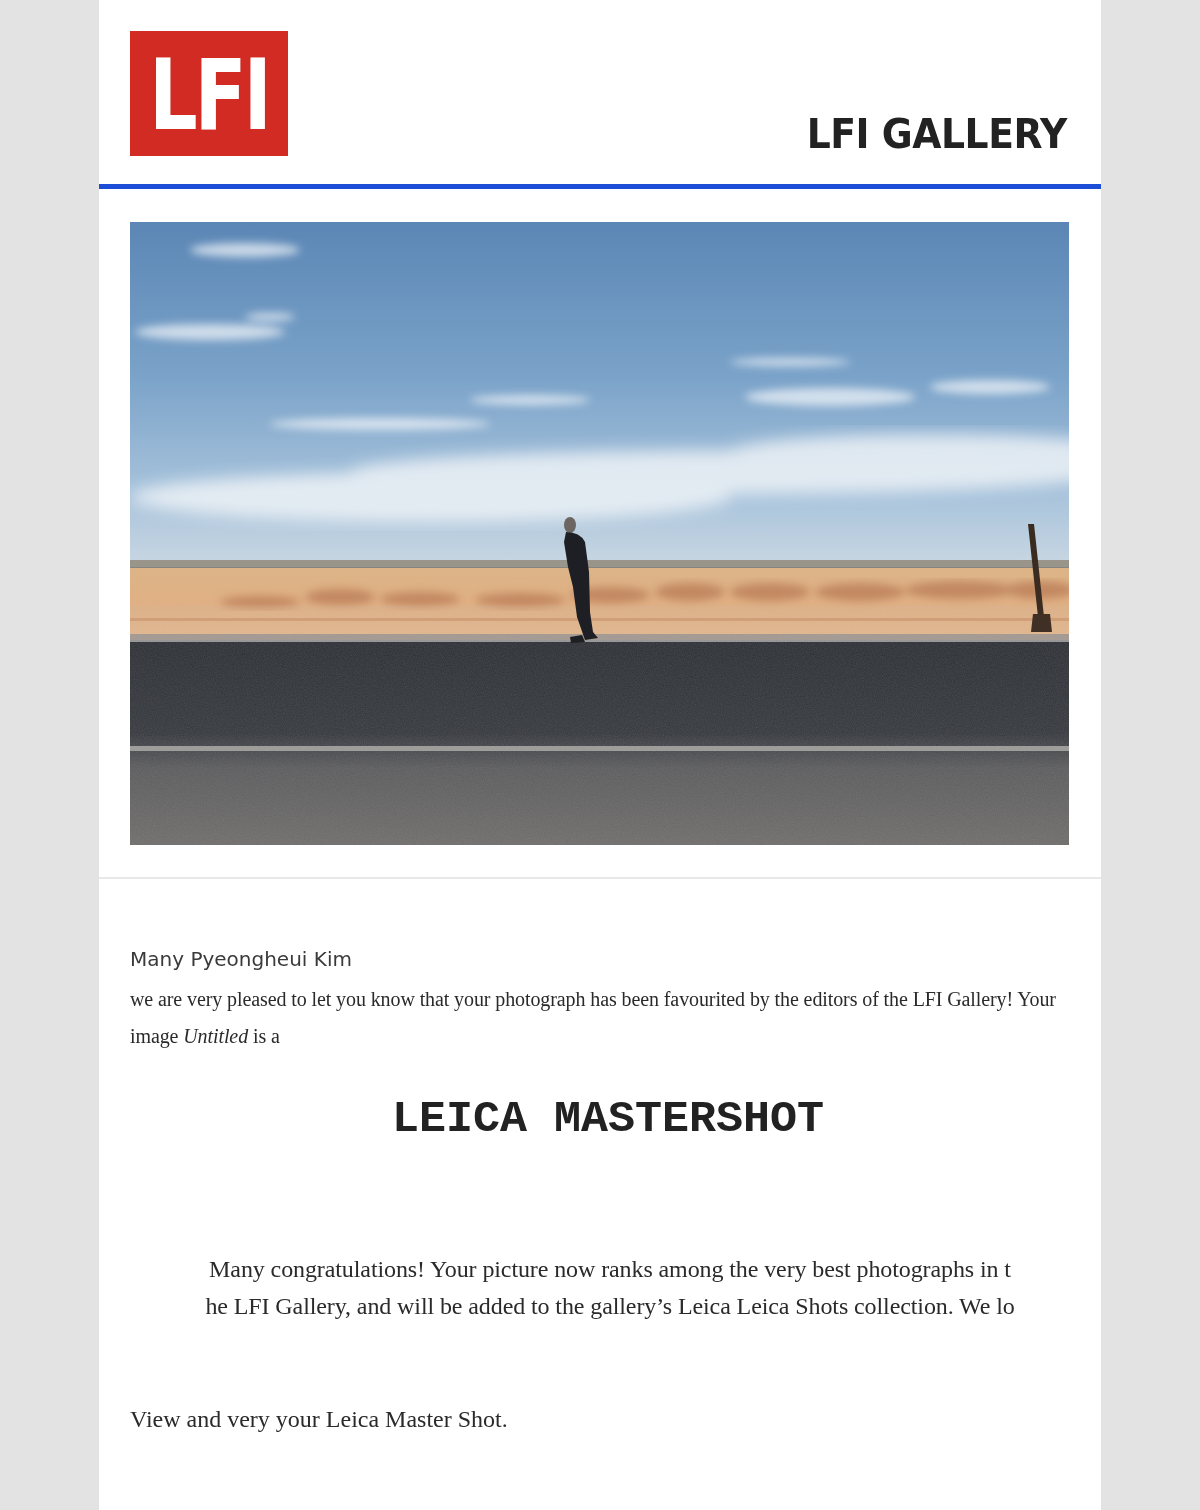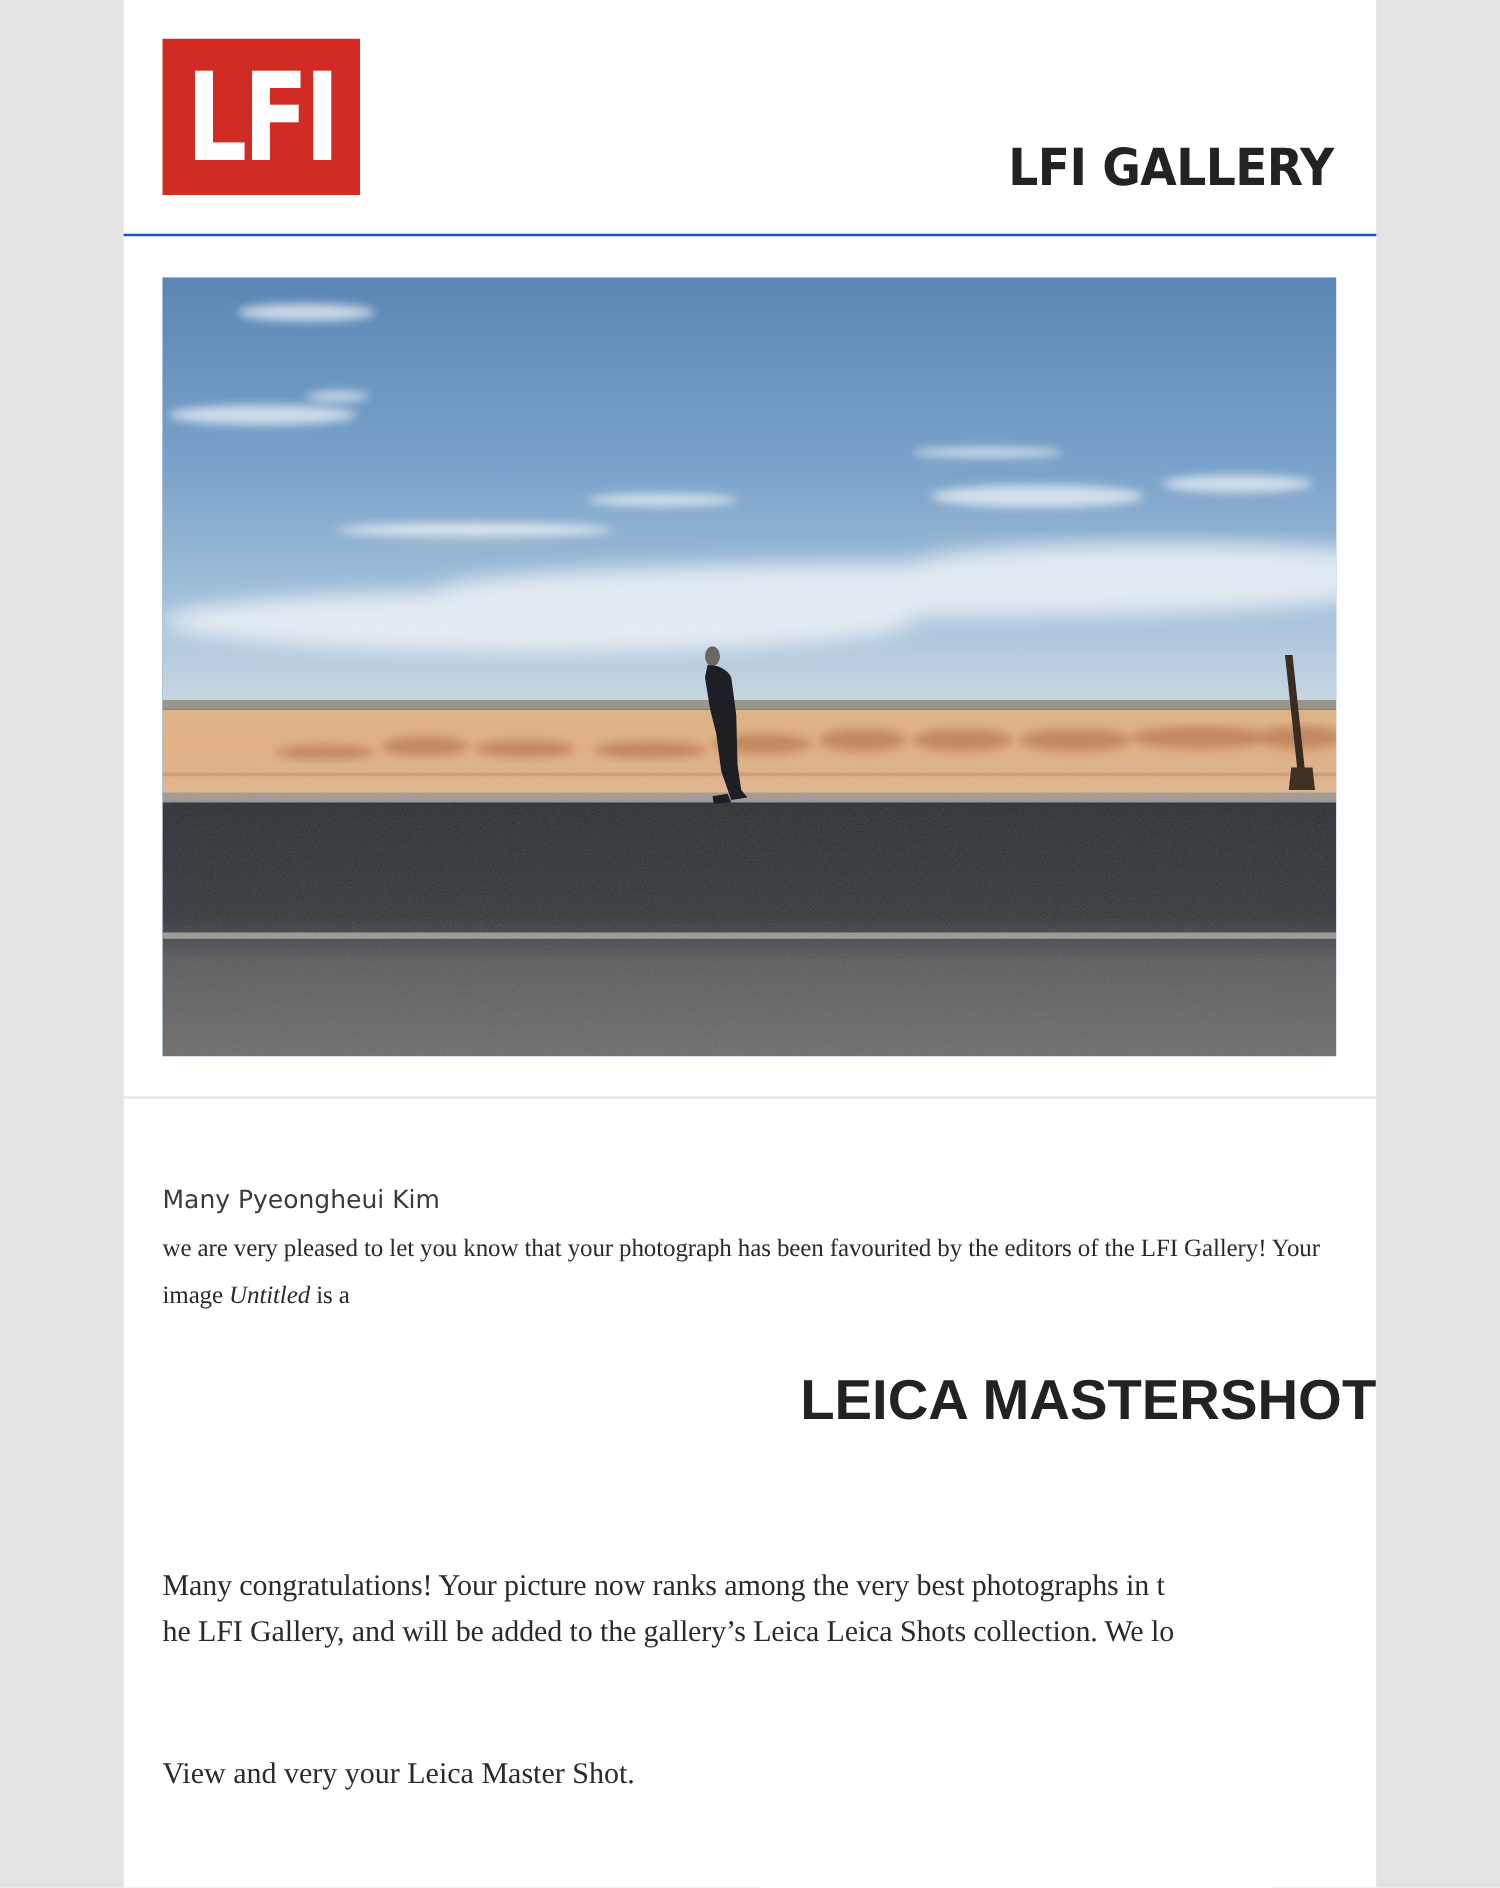--- a/index.html
+++ b/index.html
@@ -16,21 +16,21 @@
       width: 1002px;
       height: 1510px;
       background: #ffffff;
     }
     
     .header {
       position: absolute;
       left: 0; top: 0;
       width: 1002px;
       height: 189px;
-      border-bottom: 2px solid #1d4ed8;
+      border-bottom: 5px solid #1d4ed8;
     }
     .logo {
       position: absolute;
       left: 31px;
       top: 31px;
       width: 158px;
       height: 125px;
       background: #d12b23;
       display: flex;
       align-items: center;
@@ -101,40 +101,40 @@
       color: #2a2a2a;
       line-height: 37px;
       letter-spacing: -0.1px;
     }
     .intro em { font-style: italic; }
     .mastershot {
       position: absolute;
       left: 0;
       top: 1094px;
       width: 1002px;
-      text-align: right;
-      font-family: Liberation Sans, sans-serif;
+      text-align: center;
+      font-family: Liberation Mono, monospace;
       font-weight: bold;
       font-size: 45px;
       color: #222222;
       line-height: 52px;
       padding-left: 16px;
     }
     .congrats {
       position: absolute;
       left: 31px;
       top: 1251px;
       width: 960px;
       font-family: "Liberation Serif", serif;
       font-size: 24px;
       color: #2a2a2a;
       line-height: 37px;
       letter-spacing: -0.1px;
     }
-    .congrats span { display: block; white-space: nowrap; }
+    .congrats span { display: block; white-space: nowrap; text-align: center; }
     .view-link {
       position: absolute;
       left: 31px;
       top: 1401px;
       font-family: "Liberation Serif", serif;
       font-size: 24px;
       color: #2a2a2a;
       line-height: 37px;
       text-decoration: none;
     }

